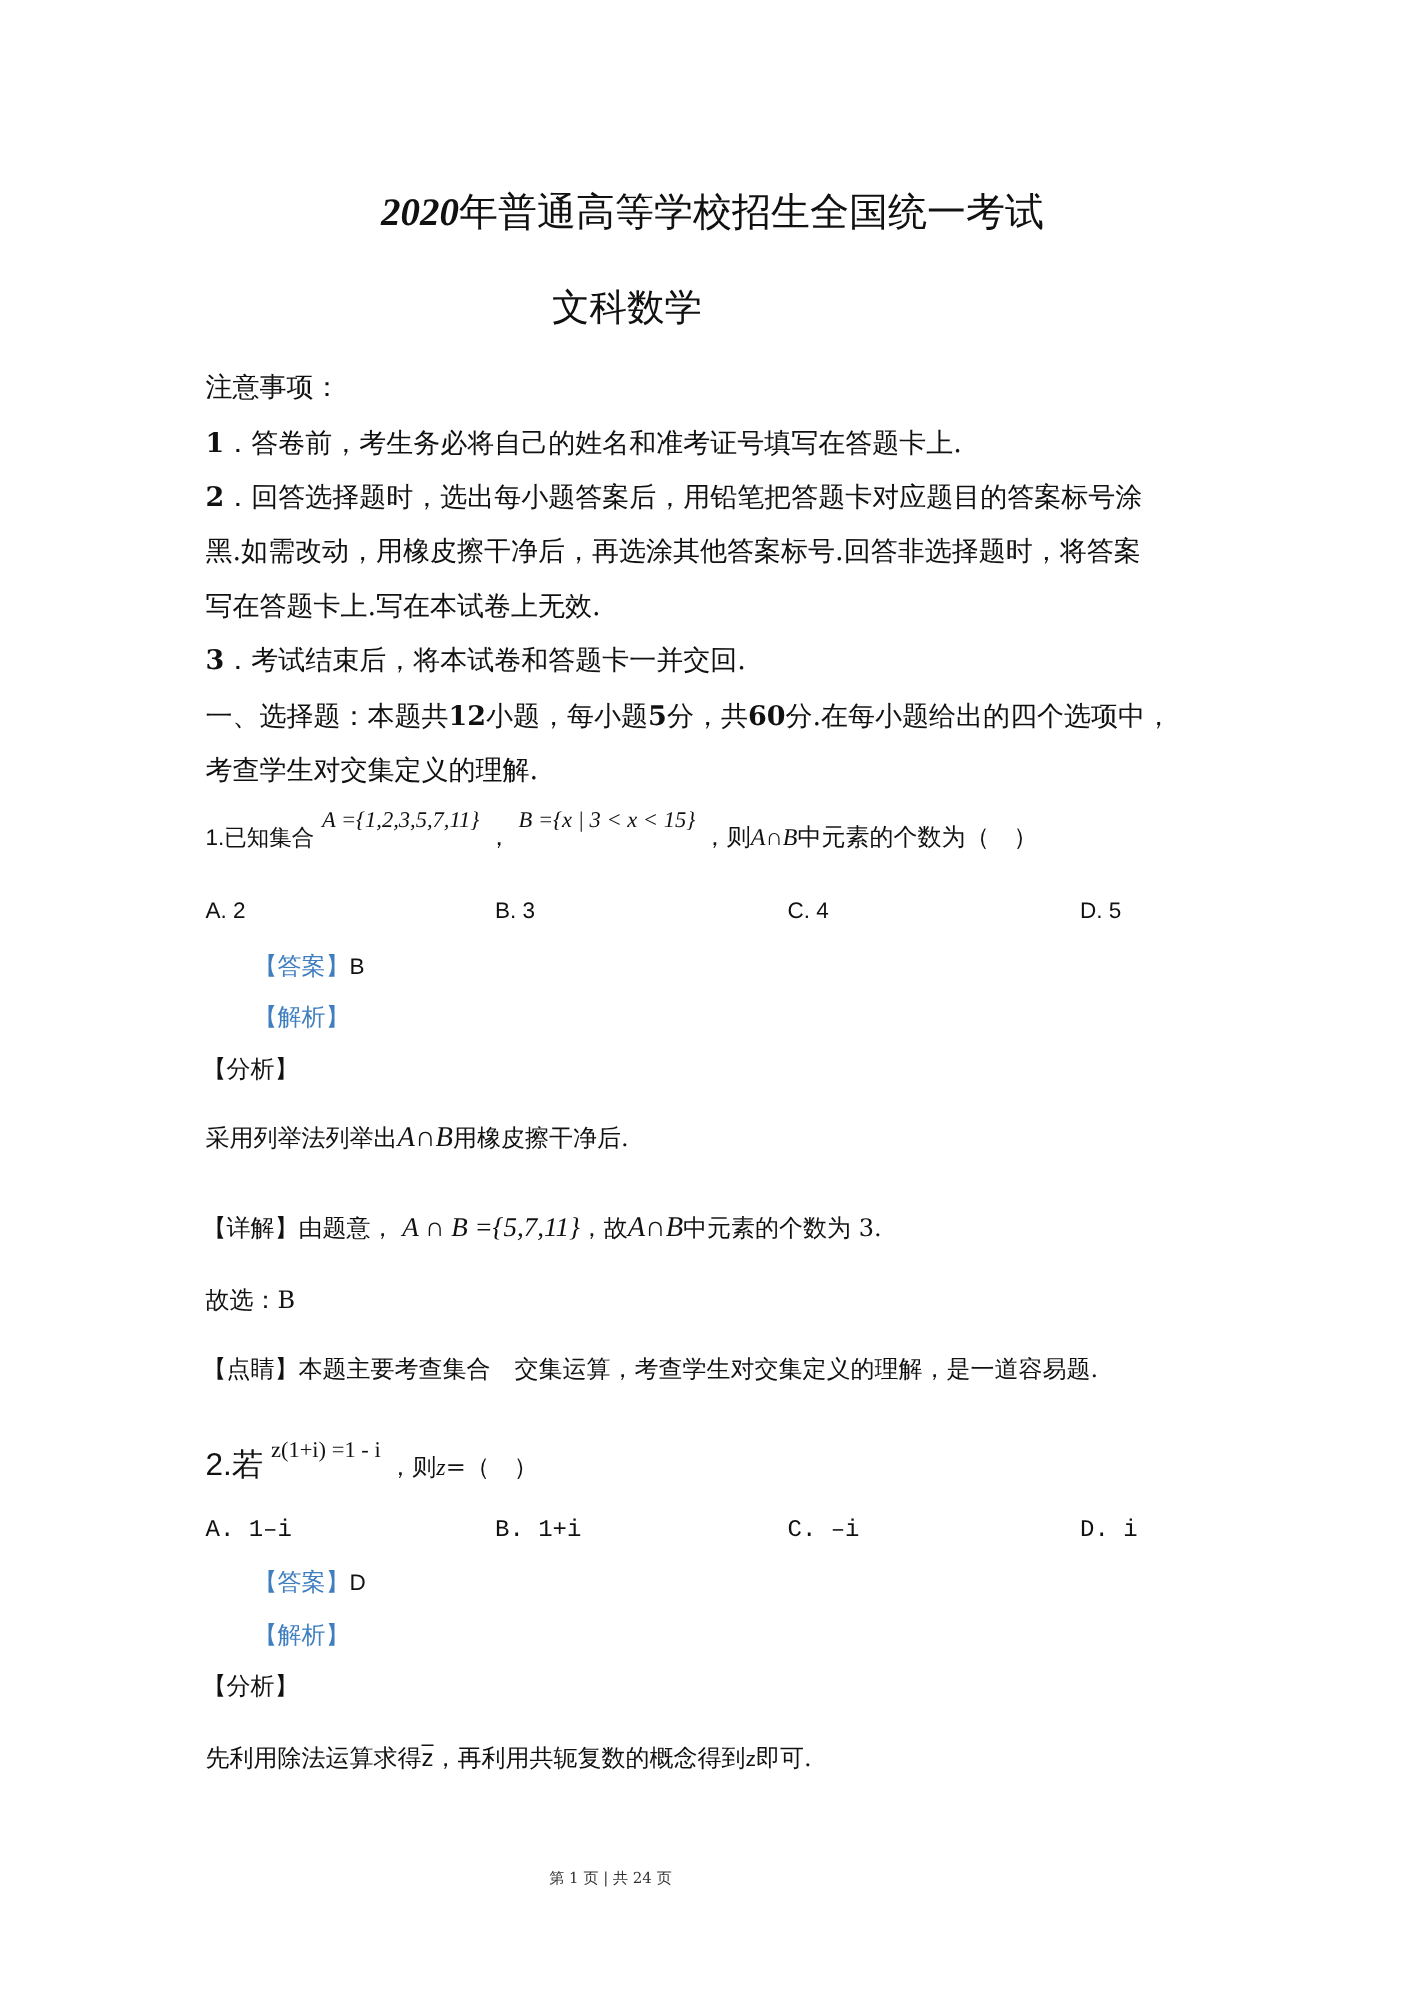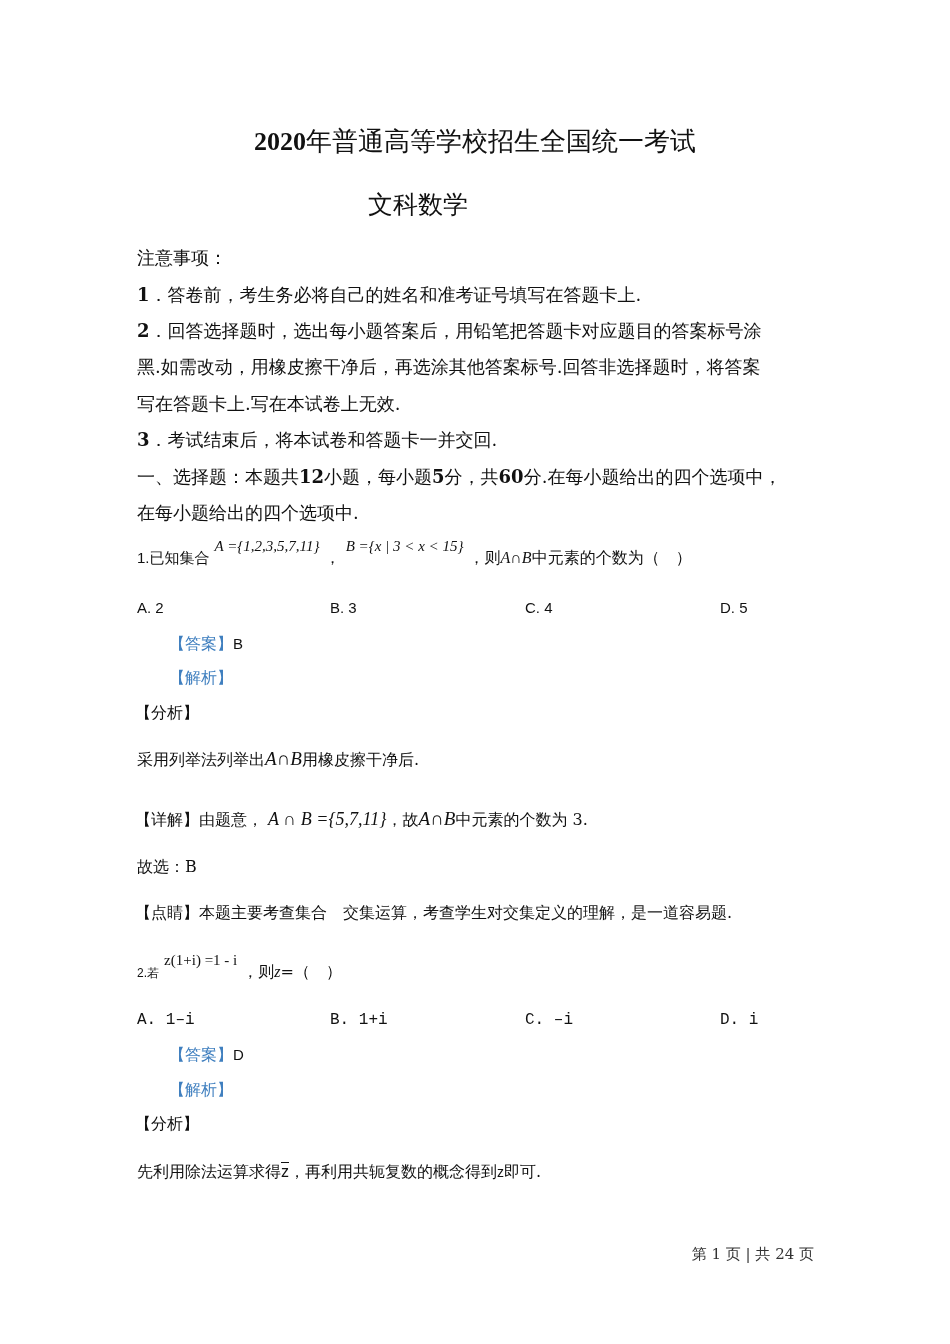--- a/index.html
+++ b/index.html
@@ -1,50 +1,50 @@
 <!DOCTYPE html>
 <html><head>
 <meta charset="utf-8">
 <style>
   html, body { margin: 0; padding: 0; background: #ffffff; }
   body { width: 950px; height: 1344px; position: relative; overflow: hidden;
          font-family: "DejaVu Serif", "Liberation Serif", serif; color: #111; }
   .abs { position: absolute; white-space: nowrap; }
   .title { left: 0; width: 950px; text-align: center; top: 124px; font-size: 26px; }
-  .title b { font-family: "Liberation Serif", serif; font-weight: bold; }
+  .title b { font-family: "Liberation Serif", serif; font-weight: bold; font-style: italic; }
   .subtitle { left: 0; width: 836px; text-align: center; top: 188px; font-size: 25px; }
   .p { left: 137px; font-size: 18px; }
   .sans { font-family: "Liberation Sans", "DejaVu Sans", sans-serif; }
   .opt { font-size: 15px; font-family: "Liberation Sans", sans-serif; }
   .opt-serif { font-size: 16px; font-family: Liberation Mono, monospace; }
   .blue { color: #3f7fbf; margin-left: 34px; }
   .tag { font-size: 16px; }
   .math { font-family: "Liberation Serif", serif; font-style: italic; }
   .mathup { font-family: "Liberation Serif", serif; text-align: center; }
   .sup { position: relative; top: -12px; font-size: 15px; }
   .small { font-size: 16px; }
-  .footer { left: 0; width: 814px; text-align: right; top: 1245px; font-size: 15px; color: #333; }
+  .footer { left: 0; width: 814px; text-align: center; top: 1245px; font-size: 10px; color: #333; }
   .bar { text-decoration: overline; }
 </style>
 </head>
 <body>
 
 <div class="abs title"><b>2020</b><span>年普通高等学校招生全国统一考试</span></div>
 <div class="abs subtitle">文科数学</div>
 
 <div class="abs p" style="top:246px">注意事项：</div>
 
 <div class="abs p" style="top:283px"><b>1</b><span>．答卷前，考生务必将自己的姓名和准考证号填写在答题卡上.</span></div>
 <div class="abs p" style="top:319px"><b>2</b><span>．回答选择题时，选出每小题答案后，用铅笔把答题卡对应题目的答案标号涂</span></div>
 <div class="abs p" style="top:355px"><span>黑.如需改动，用橡皮擦干净后，再选涂其他答案标号.回答非选择题时，将答案</span></div>
 <div class="abs p" style="top:392px"><span>写在答题卡上.写在本试卷上无效.</span></div>
 <div class="abs p" style="top:428px"><b>3</b><span>．考试结束后，将本试卷和答题卡一并交回.</span></div>
 
 <div class="abs p" style="top:465px"><span>一、选择题：本题共</span><b>12</b><span>小题，每小题</span><b>5</b><span>分，共</span><b>60</b><span>分.在每小题给出的四个选项中，</span></div>
-<div class="abs p" style="top:501px">在每小题给出的四个选项中.</div>
+<div class="abs p" style="top:501px">考查学生对交集定义的理解.</div>
 
 <div class="abs p small" style="top:548px">
   <span class="sans" style="font-size:15px">1.已知集合</span>
   <span class="math sup">A ={1,2,3,5,7,11}</span>
   <span>，</span>
   <span class="math sup">B ={x | 3 &lt; x &lt; 15}</span>
   <span>，则</span><span class="math">A∩B</span><span>中元素的个数为（　）</span>
 </div>
 
 <div class="abs opt" style="top:599px; left:137px">A. 2</div>
@@ -58,21 +58,21 @@
 
 <div class="abs p small" style="top:748px"><span>采用列举法列举出</span><span class="math" style="font-size:19px">A∩B</span><span>用橡皮擦干净后.</span></div>
 
 <div class="abs p small" style="top:808px; left:135px"><span>【详解】</span><span>由题意，</span> <span class="math" style="font-size:18px">A ∩ B ={5,7,11}</span><span>，故</span><span class="math" style="font-size:19px">A∩B</span><span>中元素的个数为 3.</span></div>
 
 <div class="abs p small" style="top:857px">故选：B</div>
 
 <div class="abs p small" style="top:903px; left:135px"><span>【点睛】</span><span>本题主要考查集合　交集运算，考查学生对交集定义的理解，是一道容易题.</span></div>
 
 <div class="abs p small" style="top:962px">
-  <span class="sans" style="font-size:12px">2.若</span>
+  <span class="sans" style="font-size:21px">2.若</span>
   <span class="mathup sup">z(1+i) =1 - i</span>
   <span>，则</span><span class="math">z</span><span>=（　）</span>
 </div>
 
 <div class="abs opt-serif" style="top:1011px; left:137px">A. 1–i</div>
 <div class="abs opt-serif" style="top:1011px; left:330px">B. 1+i</div>
 <div class="abs opt-serif" style="top:1011px; left:525px">C. –i</div>
 <div class="abs opt-serif" style="top:1011px; left:720px">D. i</div>
 
 <div class="abs p tag" style="top:1045px; left:135px"><span class="blue">【答案】</span><span class="sans" style="font-size:15px">D</span></div>

